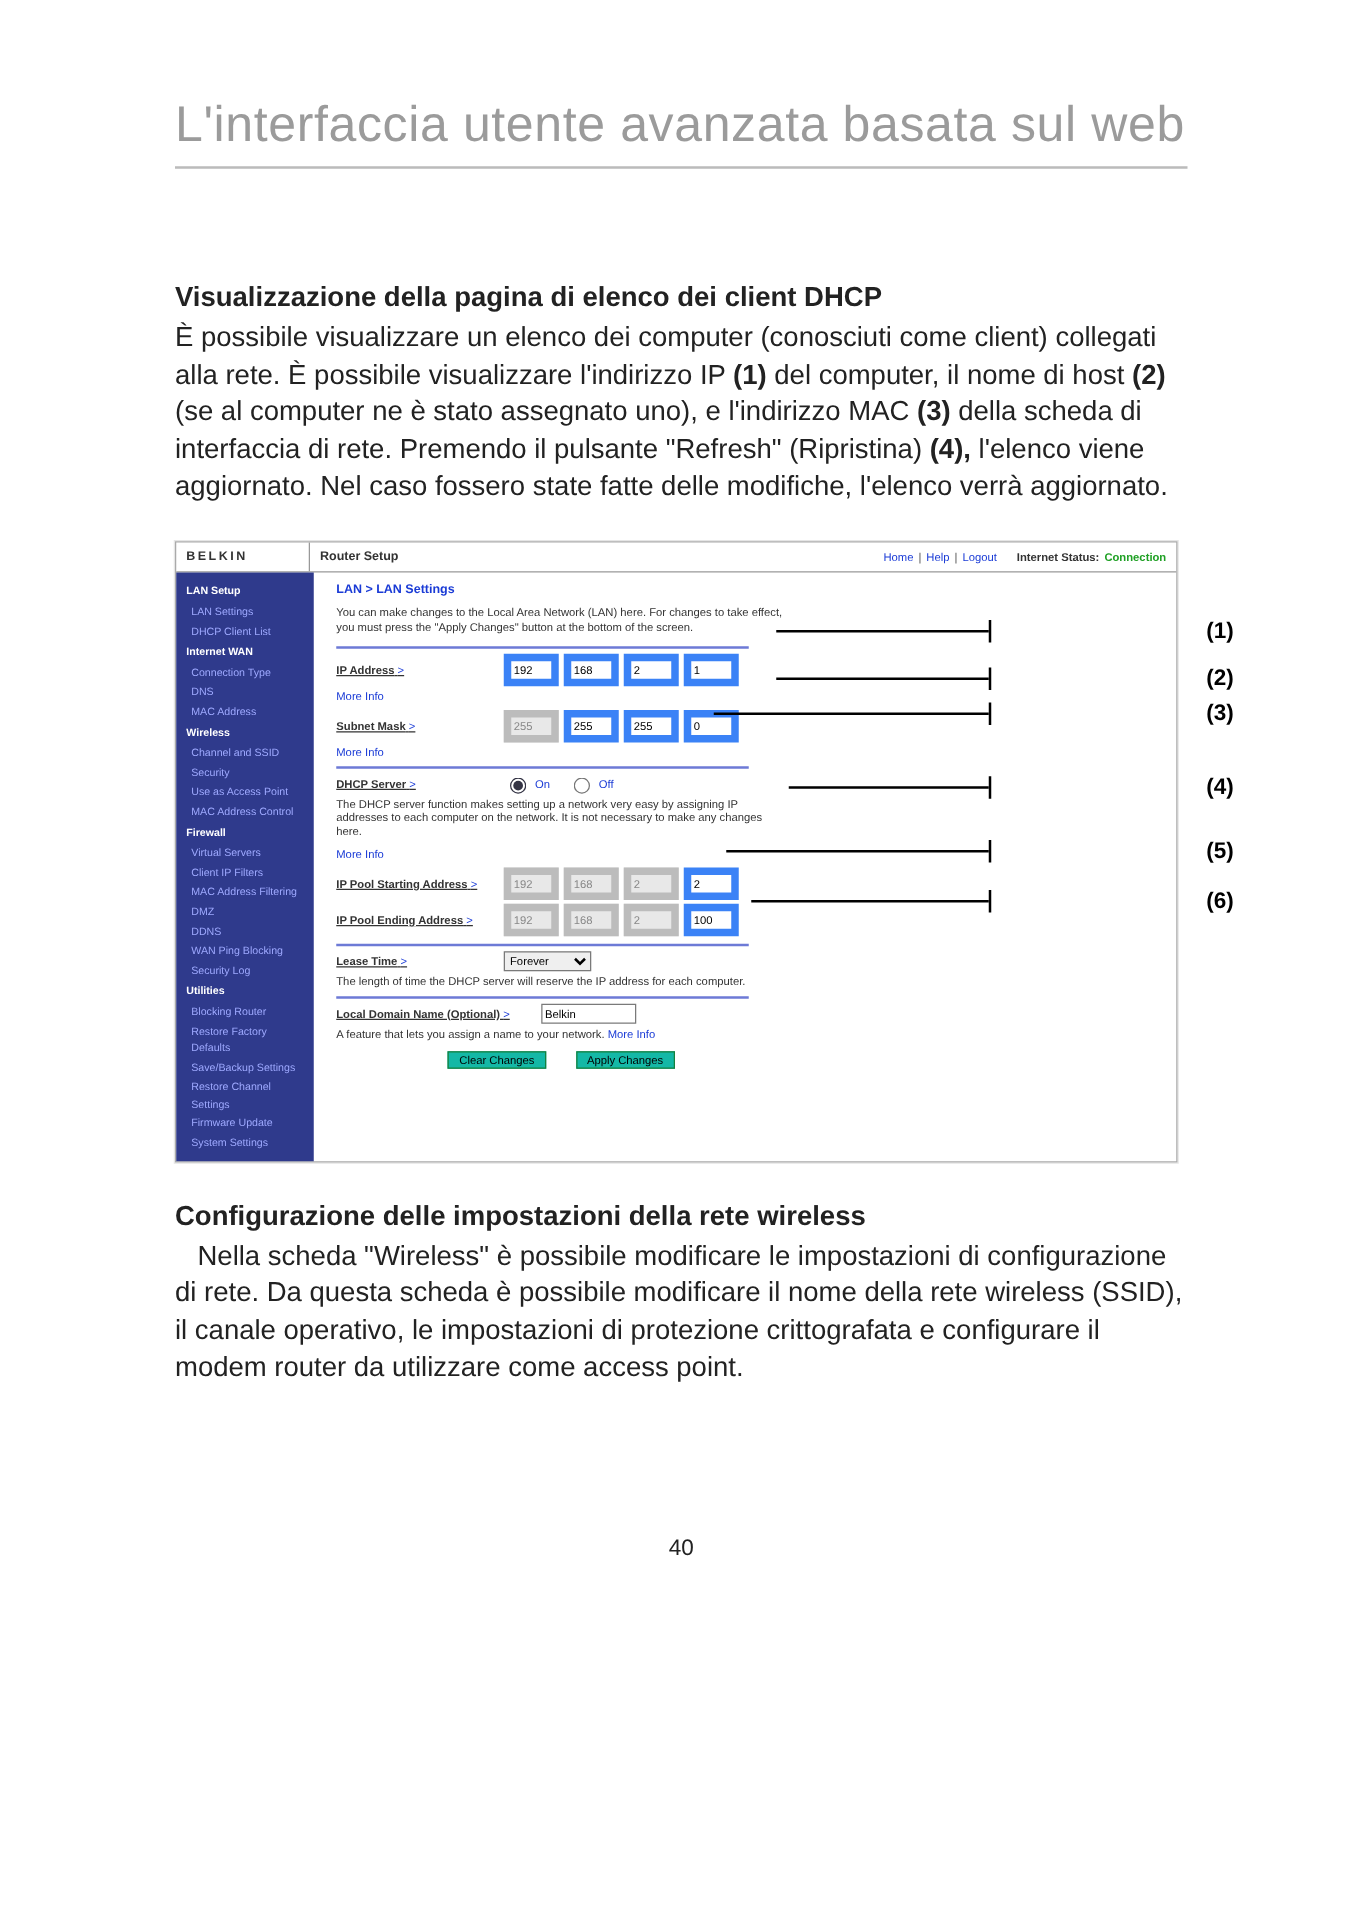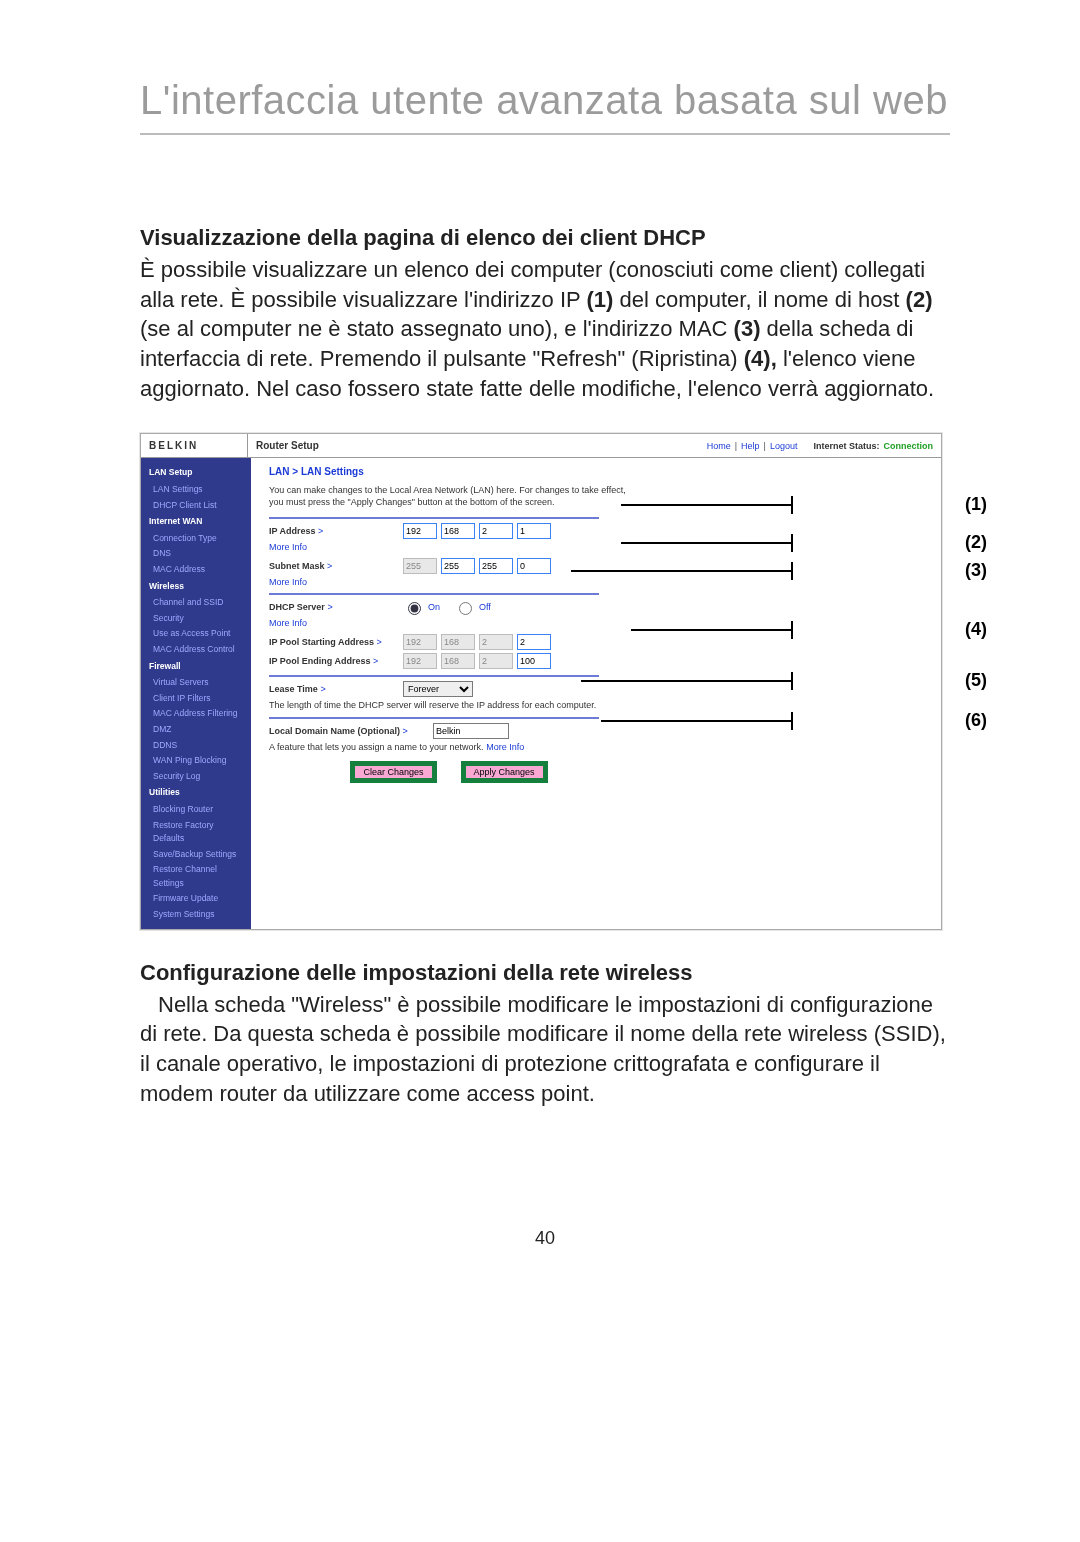--- a/index.html
+++ b/index.html
@@ -97,37 +97,37 @@
   .pane {
     flex:1;
     padding:8px 18px 14px 18px;
     font-size:9px;
     color:#333;
   }
   .bc { color:#1a3bd6; font-weight:700; margin-bottom:8px; font-size:10px;}
   .desc { color:#333; max-width:360px; margin-bottom:8px; line-height:1.3;}
   .sep-line { border-top:2px solid #6d7ad6; margin:6px 0 4px 0; max-width:330px;}
   .row { display:flex; align-items:center; gap:4px; margin:3px 0; }
-  .label { width:130px; font-weight:700; color:#333; }
+  .label { width:130px; font-weight:700; color:#333;text-decoration:underline; }
   .label .gt, .more { color:#1a3bd6; font-weight:400;}
   .more { font-size:9px; margin:2px 0 6px 0; display:block; cursor:pointer;}
   .ip-in {
     width:28px; height:14px; font-size:9px; padding:0 2px;
-    border:1px solid #3b82f6; background:#fff; text-align:left;
+    border:6px solid #3b82f6; background:#fff; text-align:left;
   }
   .ip-in.dis { background:#e8e8e8; color:#888; border-color:#bcbcbc;}
   .radio { accent-color:#334; }
   .radio-lab { margin-right:10px; color:#1a3bd6;}
   .note { max-width:350px; color:#333; line-height:1.25; margin:2px 0 6px 0;}
   select.lease {
     height:16px; font-size:9px; width:70px; border:1px solid #7a7a7a;
   }
   .domain-in { width:70px; height:14px; font-size:9px; border:1px solid #7a7a7a; padding:0 2px; }
   .btn {
-    font-size:9px; padding:1px 8px; border:5px solid #15803d; background:#f9a8d4;
+    font-size:9px; padding:1px 8px; border:1px solid #15803d; background:#14b8a6;
     cursor:pointer;
   }
   .btn-row { display:flex; gap:24px; justify-content:center; margin-top:8px; max-width:360px;}
 
   
   .callouts { position:absolute; inset:0; pointer-events:none; }
   .call-label {
     position:absolute; right:-46px; font-weight:700; font-size:18px; color:#000;
   }
   .leader {
@@ -222,20 +222,21 @@
         <div class="sep-line"></div>
 
         <div class="row">
           <span class="label">
             <span>DHCP Server</span> <span class="gt">&gt;</span></span>
           <input type="radio" class="radio" checked="" style="">
           <span class="radio-lab">On</span>
           <input type="radio" class="radio" style="">
           <span class="radio-lab">Off</span>
         </div>
+        <div class="note">The DHCP server function makes setting up a network very easy by assigning IP addresses to each computer on the network. It is not necessary to make any changes here.</div>
         <span class="more">More Info</span>
 
         <div class="row">
           <span class="label">
             <span>IP Pool Starting Address</span> <span class="gt">&gt;</span></span>
           <input class="ip-in dis" value="192" style="">
           <input class="ip-in dis" value="168" style="">
           <input class="ip-in dis" value="2" style="">
           <input class="ip-in" value="2" style="">
         </div>

